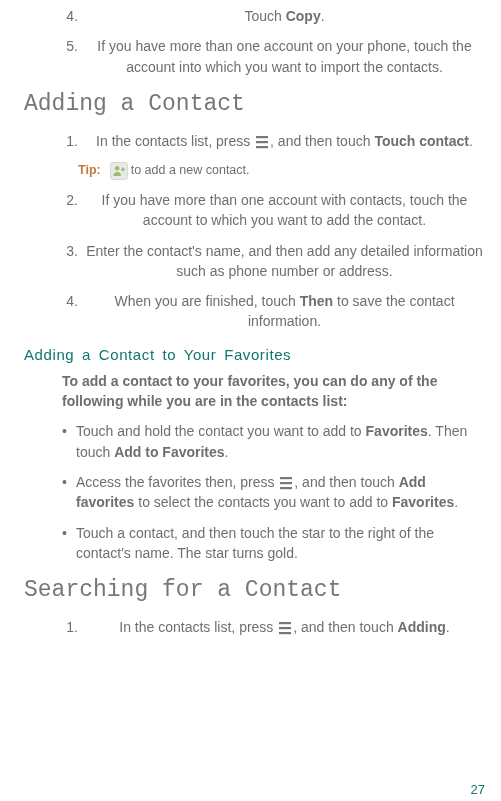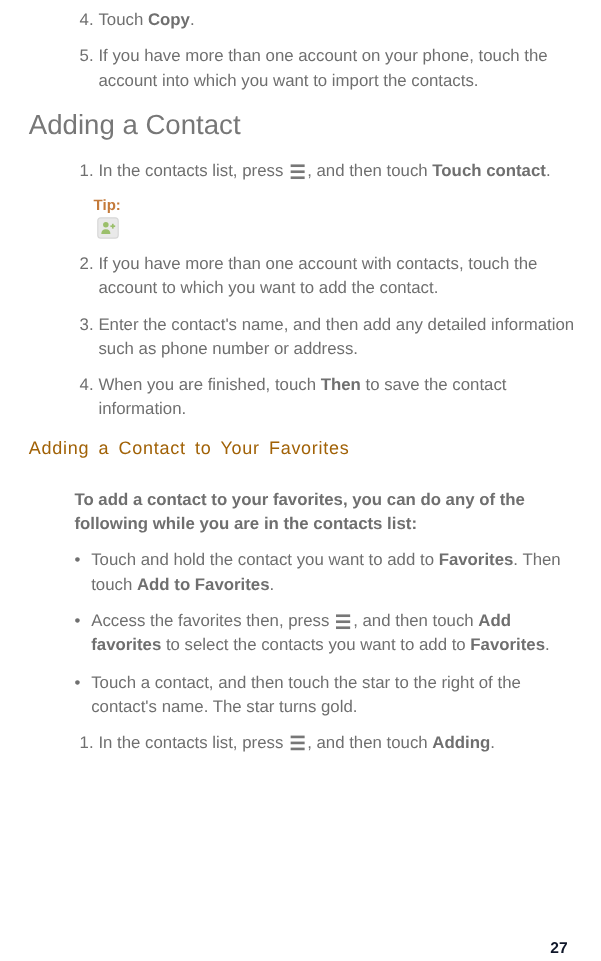--- a/index.html
+++ b/index.html
@@ -1,34 +1,34 @@
 <!DOCTYPE html>
 <html><head>
 <meta charset="utf-8">
 <style>
   * { margin: 0; padding: 0; box-sizing: border-box; }
   html, body { width: 501px; height: 801px; background: #fff; font-family: Arial, Helvetica, sans-serif; }
   .page { width: 501px; height: 801px; position: relative; padding: 0 14px 0 14px; color: #6f6f6f; }
   .ol-item { display: flex; margin: 6px 0 10px 48px; line-height: 1.45; font-size: 14px; }
   .ol-num { min-width: 16px; text-align: right; margin-right: 4px; }
-  .ol-body { flex: 1; }
+  .ol-body { flex: 1; text-align: center; }
   .ul-item { display: flex; margin: 6px 0 10px 48px; line-height: 1.45; font-size: 14px; }
   .ul-bullet { min-width: 10px; margin-right: 4px; }
   .ul-body { flex: 1; }
-  .h1 { font-size: 23px; font-weight: 400; color: #777; margin: 14px 0 14px 10px; }
-  .h2 { font-size: 15px; font-weight: 400; color: #a16207; letter-spacing: 0.6px; word-spacing: 3px; margin: 14px 0 24px 10px; }
+  .h1 { font-size: 23px; font-weight: 400; color: #777; margin: 14px 0 14px 10px; font-family: Liberation Mono, monospace; }
+  .h2 { font-size: 15px; font-weight: 400; color: #0f766e; letter-spacing: 0.6px; word-spacing: 3px; margin: 14px 0 8px 10px; }
   .para { margin: 6px 0 10px 48px; line-height: 1.45; font-size: 14px; font-weight: bold; }
   .bold { font-weight: 700; color: #6f6f6f; }
-  .tip-line { margin: 6px 0 10px 64px; font-size: 12.5px; line-height: 1.5; display: flex; flex-wrap: wrap; align-items: flex-start; gap: 0; flex-direction: column; }
+  .tip-line { margin: 6px 0 10px 64px; font-size: 12.5px; line-height: 1.5; display: flex; flex-wrap: wrap; align-items: flex-end; gap: 0; }
   .tip-label { color: #c47a3a; font-weight: 700; margin-right: 6px; }
   .menu-icon { display: inline-flex; vertical-align: middle; margin: 0 2px; }
   .menu-icon svg { display: block; }
   .add-icon { display: inline-flex; width: 18px; height: 18px; background: #e9e9e9; border: 1px solid #d8d8d8; border-radius: 3px; align-items: center; justify-content: center; vertical-align: middle; margin: 0 3px; }
   .add-icon svg { display: block; }
-  .page-num { position: absolute; bottom: 10px; right: 28px; font-size: 13px; color: #0f172a; font-weight: bold; }
+  .page-num { position: absolute; bottom: 10px; right: 16px; font-size: 13px; color: #0f766e; }
   .inline { display: inline; }
 </style>
 </head>
 <body>
 
 <div class="page">
 
   <div class="ol-item">
     <div class="ol-num">4.</div>
     <div class="ol-body">
@@ -59,20 +59,21 @@
   <div class="tip-line">
     <span class="tip-label">Tip:</span>
     <span class="add-icon">
         <svg width="14" height="14" viewBox="0 0 14 14">
           <circle cx="5.2" cy="4.2" r="2.3" fill="#9bbf6b"></circle>
           <path d="M1.4 12 Q1.4 8 5.2 8 Q9 8 9 12 Z" fill="#9bbf6b"></path>
           <rect x="9" y="4.8" width="4" height="1.4" fill="#9bbf6b"></rect>
           <rect x="10.3" y="3.5" width="1.4" height="4" fill="#9bbf6b"></rect>
         </svg>
       </span>
+    <span> to add a new contact.</span>
   </div>
 
   <div class="ol-item">
     <div class="ol-num">2.</div>
     <div class="ol-body">If you have more than one account with contacts, touch the account to which you want to add the contact.</div>
   </div>
 
   <div class="ol-item">
     <div class="ol-num">3.</div>
     <div class="ol-body">Enter the contact's name, and then add any detailed information such as phone number or address.</div>
@@ -107,20 +108,21 @@
           </svg>
         </span><span class="inline">, and then touch </span><span class="bold inline">Add favorites</span><span class="inline"> to select the contacts you want to add to </span><span class="bold inline">Favorites</span><span class="inline">.</span>
     </div>
   </div>
 
   <div class="ul-item">
     <div class="ul-bullet">•</div>
     <div class="ul-body">Touch a contact, and then touch the star to the right of the contact's name. The star turns gold.</div>
   </div>
 
+  <div class="h1">Searching for a Contact</div>
 
   <div class="ol-item">
     <div class="ol-num">1.</div>
     <div class="ol-body">
       <span class="inline">In the contacts list, press  </span><span class="menu-icon">
           <svg width="12" height="14" viewBox="0 0 12 14">
             <rect x="0" y="1" width="12" height="2.2" fill="#777"></rect>
             <rect x="0" y="6" width="12" height="2.2" fill="#777"></rect>
             <rect x="0" y="11" width="12" height="2.2" fill="#777"></rect>
           </svg>

